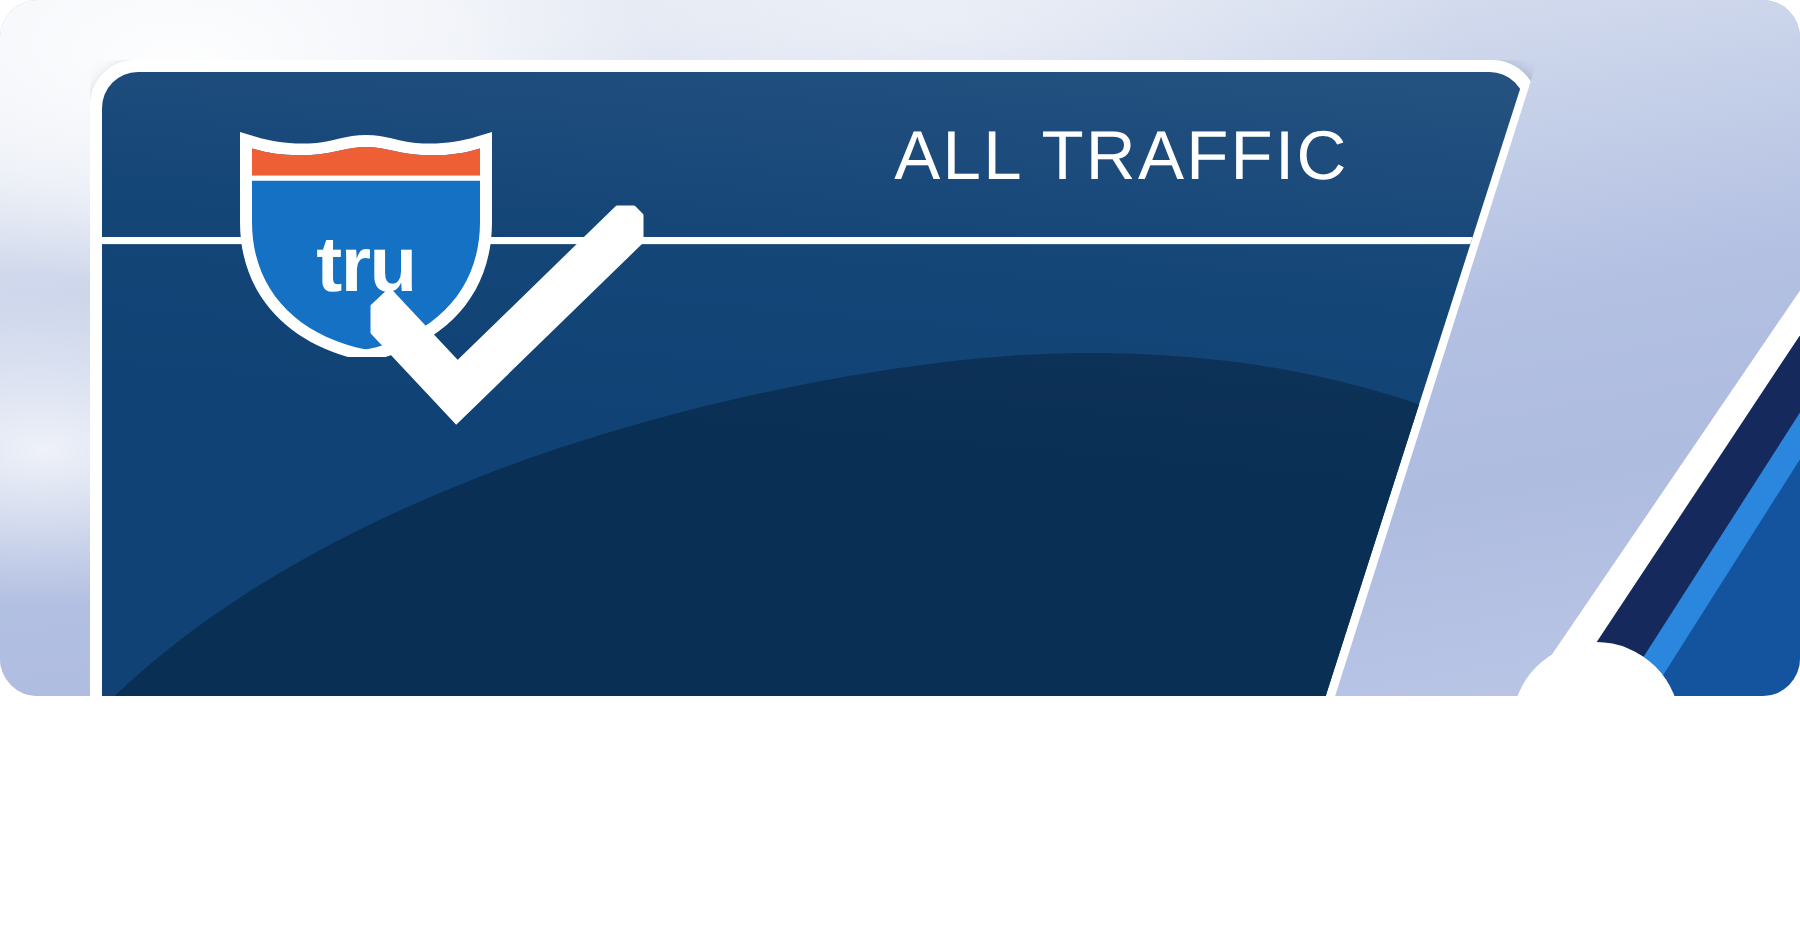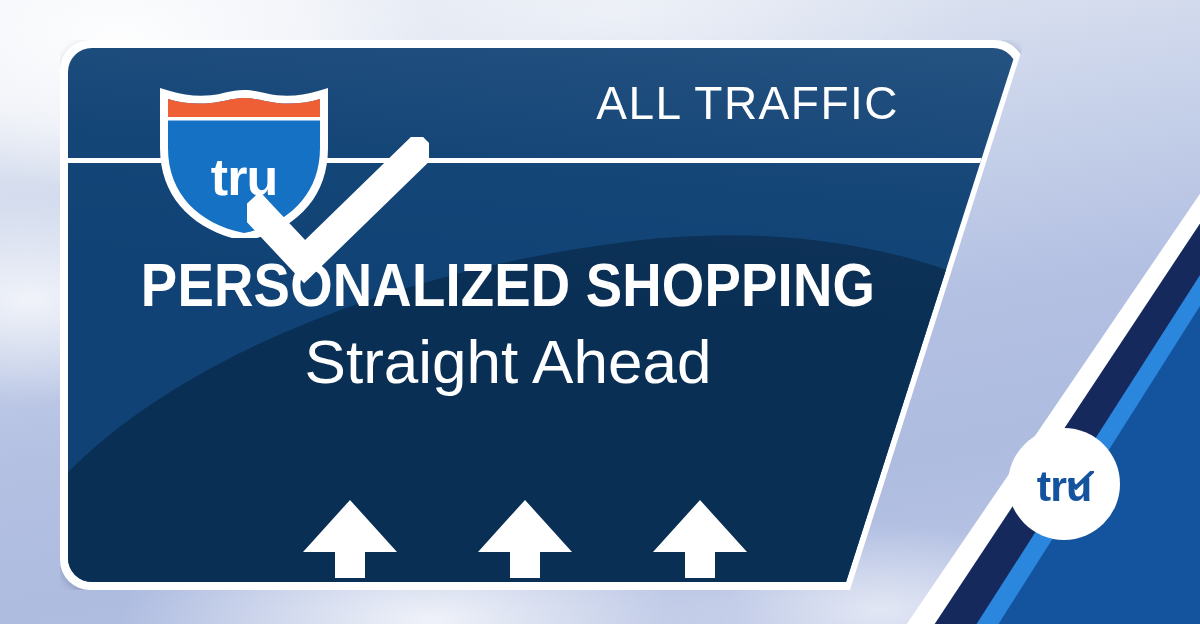--- a/index.html
+++ b/index.html
@@ -9,23 +9,24 @@
     width: 1200px;
     height: 628px;
     overflow: hidden;
     font-family: "Liberation Sans", sans-serif;
   }
 
   
   .stage {
     position: relative;
     width: 1200px;
-    height: 624px;
+    height: 464px;
     overflow: hidden;
     background: #b4c1e2;
+    border-radius: 25px;
   }
 
   
   .sky {
     position: absolute;
     inset: 0;
     background:
       radial-gradient(ellipse 420px 200px at 120px 40px, rgba(255,255,255,0.95) 0%, rgba(255,255,255,0.55) 45%, rgba(255,255,255,0) 75%),
       radial-gradient(ellipse 300px 150px at 30px 300px, rgba(255,255,255,0.75) 0%, rgba(255,255,255,0) 70%),
       radial-gradient(ellipse 500px 170px at 620px 14px, rgba(255,255,255,0.45) 0%, rgba(255,255,255,0) 72%),
@@ -263,24 +264,20 @@
       <div class="sign-face-base" style="background: rgb(16, 66, 117);"></div>
       <div class="sign-shade" style="background: rgb(10, 47, 85);"></div>
       <div class="sign-gloss"></div>
 
       <div class="sign-header">
         <div class="all-traffic">ALL TRAFFIC</div>
       </div>
 
       <div class="rule"></div>
 
-      <div class="message">
-        <div class="headline">PERSONALIZED SHOPPING</div>
-        <div class="subhead">Straight Ahead</div>
-      </div>
 
       <div class="arrows">
         <div class="arrow">
           <svg viewBox="0 0 100 82" xmlns="http://www.w3.org/2000/svg" aria-hidden="true">
             <path d="M50 2 L97 54 L65 54 L65 80 L35 80 L35 54 L3 54 Z" fill="#ffffff"></path>
           </svg>
         </div>
         <div class="arrow">
           <svg viewBox="0 0 100 82" xmlns="http://www.w3.org/2000/svg" aria-hidden="true">
             <path d="M50 2 L97 54 L65 54 L65 80 L35 80 L35 54 L3 54 Z" fill="#ffffff"></path>

